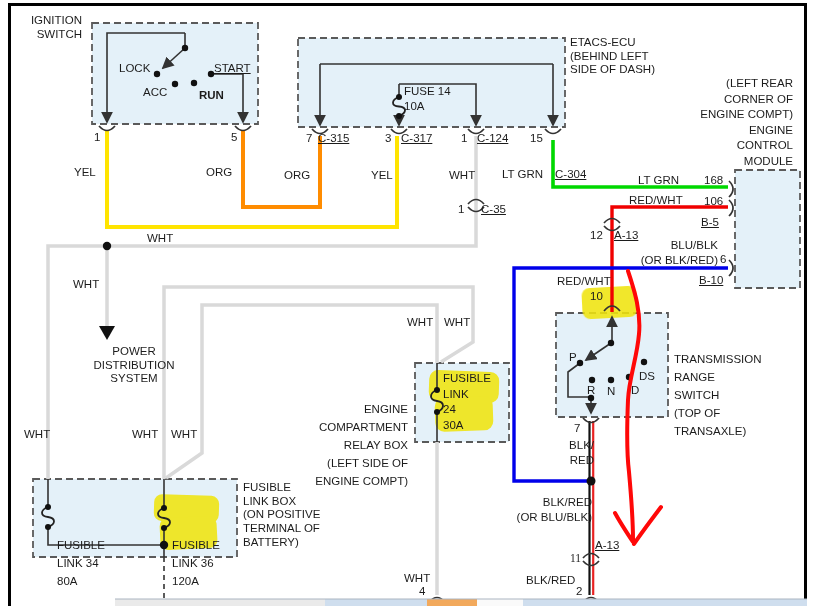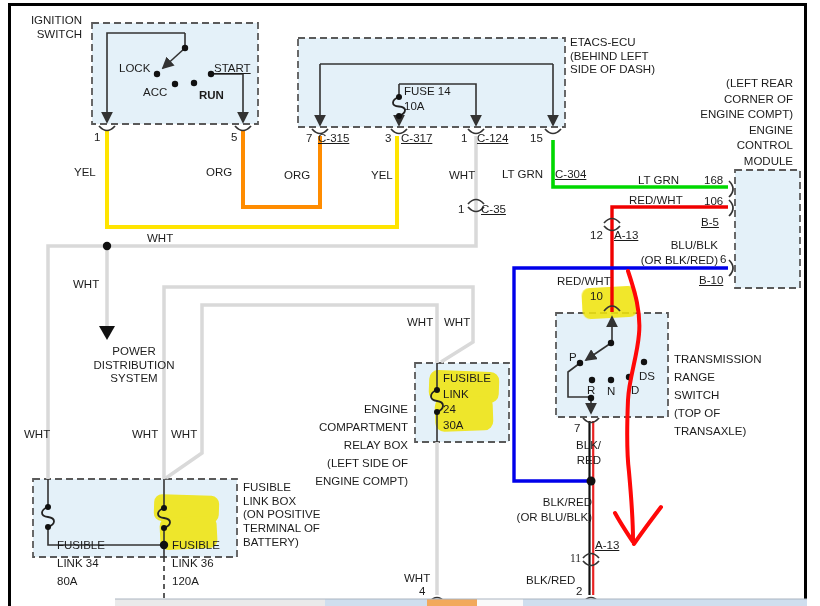--- a/index.html
+++ b/index.html
@@ -257,21 +257,21 @@
 <div class="lbl" style="left:206px;top:166px;">ORG</div>
 <div class="lbl" style="left:284px;top:169px;">ORG</div>
 <div class="lbl" style="left:371px;top:169px;">YEL</div>
 <div class="lbl" style="left:449px;top:169px;">WHT</div>
 <div class="lbl" style="left:502px;top:168px;">LT GRN</div>
 <div class="lbl" style="left:638px;top:174px;">LT GRN</div>
 <div class="lbl" style="left:629px;top:194px;">RED/WHT</div>
 <div class="lbl" style="left:557px;top:275px;">RED/WHT</div>
 <div class="lbl rt lh15" style="right:102px;top:238px;">BLU/BLK
 (OR BLK/RED)</div>
-<div class="lbl rt lh15" style="right:219px;top:438px;">BLK/
+<div class="lbl rt lh15" style="right:226px;top:438px;">BLK/
 RED</div>
 <div class="lbl rt lh15" style="right:228px;top:495px;">BLK/RED
 (OR BLU/BLK)</div>
 <div class="lbl" style="left:526px;top:574px;">BLK/RED</div>
 <div class="lbl" style="left:147px;top:232px;">WHT</div>
 <div class="lbl" style="left:73px;top:278px;">WHT</div>
 <div class="lbl" style="left:407px;top:316px;">WHT</div>
 <div class="lbl" style="left:444px;top:316px;">WHT</div>
 <div class="lbl" style="left:24px;top:428px;">WHT</div>
 <div class="lbl" style="left:132px;top:428px;">WHT</div>

